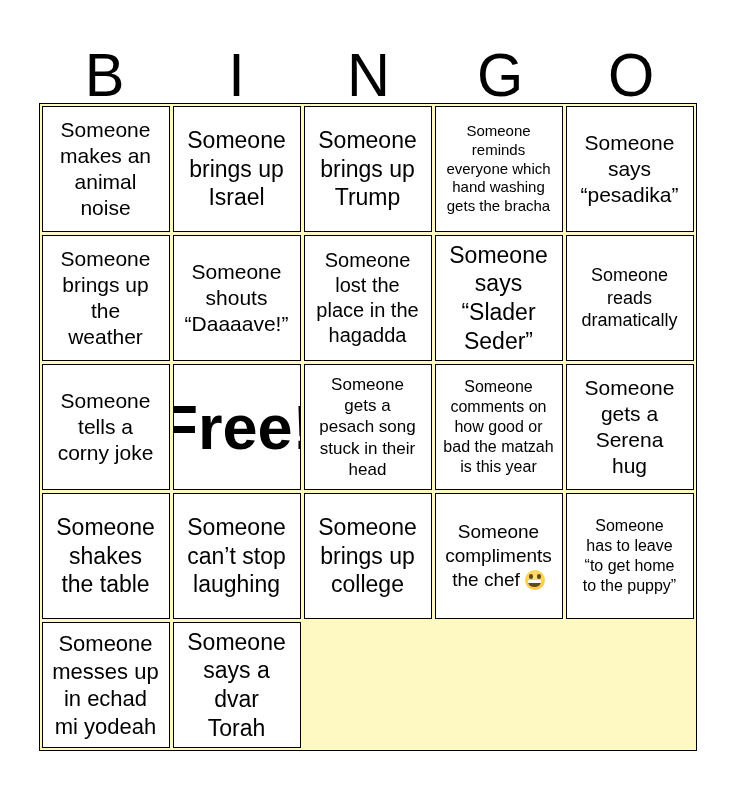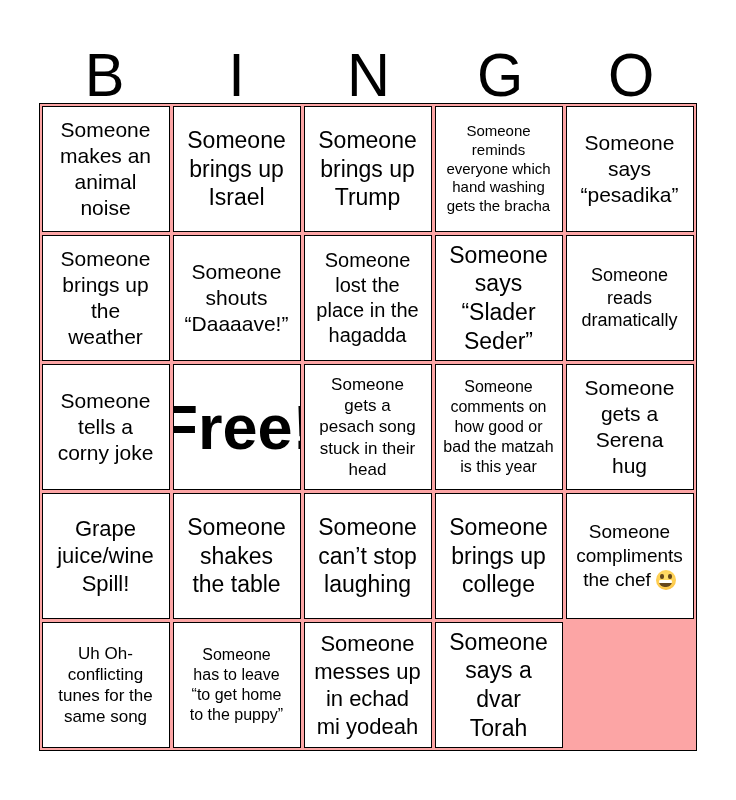--- a/index.html
+++ b/index.html
@@ -29,21 +29,21 @@
   }
 
   
   .board {
     display:grid;
     grid-template-columns:repeat(5,128px);
     grid-auto-rows:126px;
     gap:3px;
     padding:2px;
     border:1.5px solid #000;
-    background:#fca5a5;
+    background:#fef9c3;
     width:fit-content;
   }
   .cell {
     border:1.2px solid #000;
     display:flex;
     align-items:center;
     justify-content:center;
     text-align:center;
     padding:2px;
     background:#fff;
@@ -184,25 +184,20 @@
 bad the matzah
 is this year</span>
       </div>
 
     <div class="cell fs21">
         <span class="t">Someone
 gets a
 Serena
 hug</span>
       </div>
-    <div class="cell fs22">
-        <span class="t">Grape
-juice/wine
-Spill!</span>
-      </div>
     <div class="cell fs23">
         <span class="t">Someone
 shakes
 the table</span>
       </div>
     <div class="cell fs23">
         <span class="t">Someone
 can’t stop
 laughing</span>
       </div>
@@ -210,26 +205,20 @@
         <span class="t">Someone
 brings up
 college</span>
       </div>
 
     <div class="cell fs19">
       <span class="t"><span>Someone
 compliments
 the chef</span><span class="emoji"></span></span>
     </div>
-    <div class="cell fs17">
-        <span class="t">Uh Oh-
-conflicting
-tunes for the
-same song</span>
-      </div>
     <div class="cell fs16">
         <span class="t">Someone
 has to leave
 “to get home
 to the puppy”</span>
       </div>
     <div class="cell fs22">
         <span class="t">Someone
 messes up
 in echad

